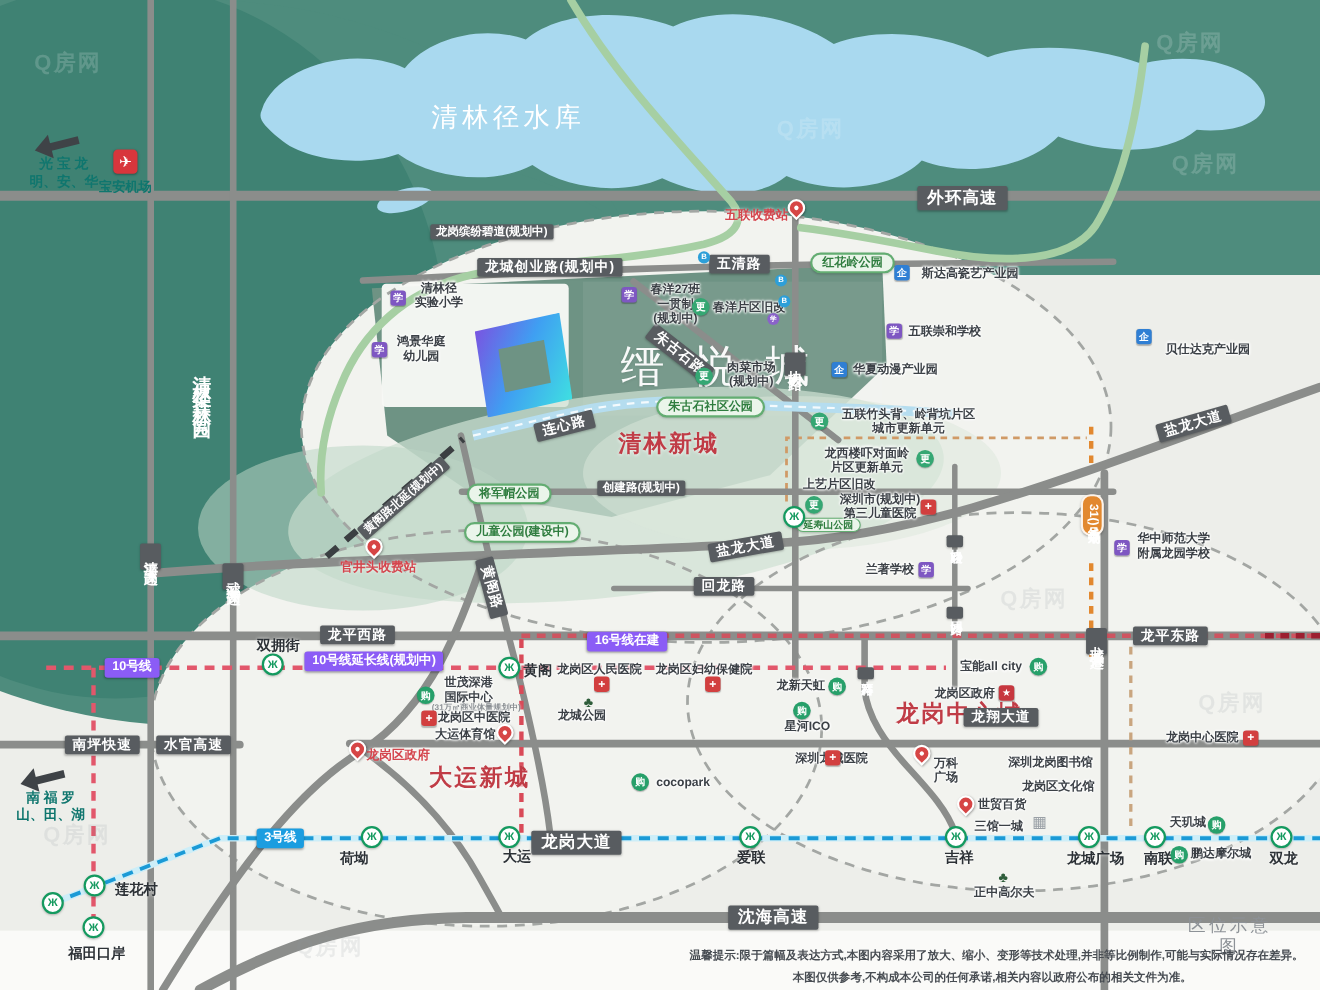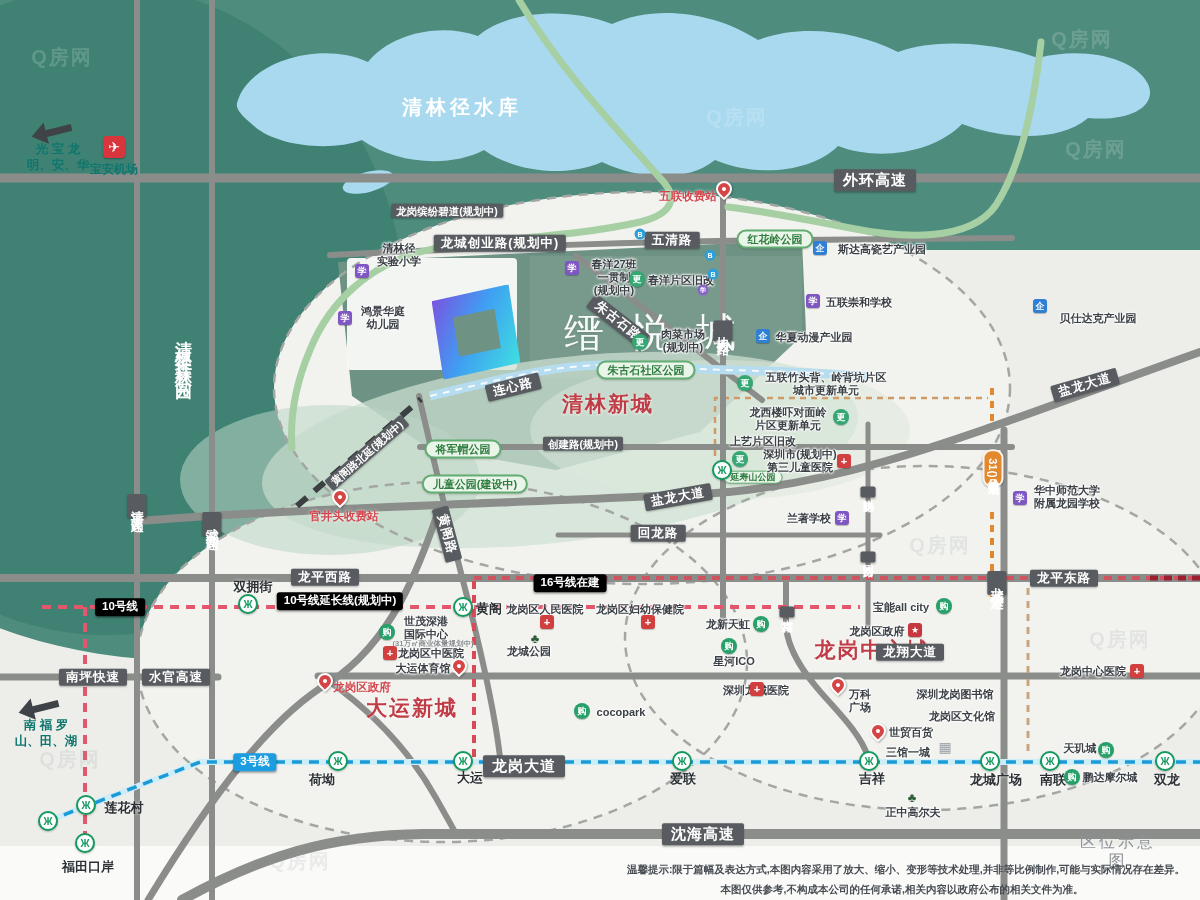--- a/index.html
+++ b/index.html
@@ -8,36 +8,36 @@
   #base{position:absolute;left:0;top:0;}
   #labels{position:absolute;left:0;top:0;width:1200px;height:900px;}
   .lbl{position:absolute;white-space:pre-line;text-align:center;line-height:1.18;
        font-family:"Liberation Sans","DejaVu Sans",sans-serif;}
   .poi{font-size:11px;font-weight:bold;color:#3b4046;
        text-shadow:0 1px 2px rgba(255,255,255,.95),0 -1px 2px rgba(255,255,255,.95),1px 0 2px rgba(255,255,255,.95),-1px 0 2px rgba(255,255,255,.95);}
   .tiny{font-size:7.5px;font-weight:bold;color:#8a8f93;text-shadow:0 0 2px #fff;}
   .area{font-size:21px;font-weight:bold;color:#c03c46;letter-spacing:2px;
         text-shadow:0 1px 3px rgba(255,255,255,.85);}
   .red-poi{font-size:11.5px;font-weight:bold;color:#d4454d;text-shadow:0 0 3px rgba(255,255,255,.9);}
-  .water-name{font-size:20px;font-weight:bold;color:#fff;letter-spacing:4px;}
+  .water-name{font-size:24px;font-weight:normal;color:#fff;letter-spacing:4px;}
   .forest-name{writing-mode:vertical-rl;font-size:17px;font-weight:bold;color:#fff;letter-spacing:7px;}
   .station{font-size:13px;font-weight:bold;color:#2c3136;text-shadow:0 0 3px rgba(255,255,255,.9);}
   .dir{font-size:12.5px;font-weight:bold;color:#0f766e;line-height:1.3;}
   .dir.sm{font-size:12px;}
   .legend{font-size:16px;color:#8d9297;letter-spacing:3px;}
   .disc{font-size:10.5px;font-weight:bold;color:#474c52;white-space:nowrap;}
   .pill{background:#585c60;color:#fff;font-size:15px;font-weight:bold;padding:2px 9px;
         border-radius:2px;letter-spacing:1px;box-shadow:0 1px 2px rgba(0,0,0,.25);white-space:nowrap;}
   .pill.sm{font-size:12.5px;padding:1px 7px;}
   .pill.xs{font-size:10.5px;padding:1px 5px;letter-spacing:0;}
   .pill.v{writing-mode:vertical-rl;padding:6px 2px;font-size:13px;letter-spacing:3px;white-space:pre;}
   .pill.v.xs{font-size:11px;letter-spacing:1px;padding:4px 1px;}
   .mpill{color:#fff;font-size:11.5px;font-weight:bold;padding:2px 7px;border-radius:3px;
          box-shadow:0 1px 2px rgba(0,0,0,.3);white-space:nowrap;}
-  .mpill.red{background:#000000;}
+  .mpill.red{background:#8b5cf6;}
   .mpill.blue{background:#1b9de0;}
   .mpill.orange{background:#e2882f;}
   .mpill.v{writing-mode:vertical-rl;padding:7px 2px;border-radius:9px;border:2px solid rgba(255,255,255,.9);font-size:11px;}
   .gpill{background:#eaf5ea;color:#2f7d3f;border:2px solid #63ad72;border-radius:13px;
          font-size:11px;font-weight:bold;padding:1px 9px;box-shadow:0 1px 2px rgba(0,0,0,.18);white-space:nowrap;}
   .gpill.xs{font-size:9px;padding:0 6px;border-width:1.5px;}
   .wm{font-size:20px;font-weight:bold;color:#ffffff;opacity:.17;letter-spacing:2px;}
   .wm2{font-size:20px;font-weight:bold;color:#8e979c;opacity:.15;letter-spacing:2px;}
   .ic{position:absolute;display:flex;align-items:center;justify-content:center;
       font-family:"Liberation Sans","DejaVu Sans",sans-serif;}
@@ -157,21 +157,21 @@
   <div id="logo">
     <div id="logo-mark">
       <div class="face"></div>
       <div class="hole"></div>
     </div>
     <div id="logo-name">缙悦城</div>
   </div>
 
   <div id="labels">
       <div class="lbl area" style="left: 608px; top: 404px; transform: translate(-50%, -50%);">清林新城</div>
-      <div class="lbl area" style="left: 412px; top: 708px; transform: translate(-50%, -50%);">大运新城</div>
+      <div class="lbl area" style="left: 436px; top: 708px; transform: translate(-50%, -50%);">大运新城</div>
       <div class="lbl area" style="left: 872px; top: 650px; transform: translate(-50%, -50%);">龙岗中心城</div>
       <div class="lbl water-name" style="left: 462px; top: 108px; transform: translate(-50%, -50%);">清林径水库</div>
       <div class="lbl forest-name" style="left: 183px; top: 352px; transform: translate(-50%, -50%);">清林径森林公园</div>
       <div class="lbl pill" style="left: 875px; top: 180px; transform: translate(-50%, -50%);">外环高速</div>
       <div class="lbl pill sm" style="left: 672px; top: 240px; transform: translate(-50%, -50%);">五清路</div>
       <div class="lbl pill sm" style="left: 500px; top: 243px; transform: translate(-50%, -50%);">龙城创业路(规划中)</div>
       <div class="lbl pill xs" style="left: 447px; top: 211px; transform: translate(-50%, -50%);">龙岗缤纷碧道(规划中)</div>
       <div class="lbl pill xs" style="left: 583px; top: 444px; transform: translate(-50%, -50%);">创建路(规划中)</div>
       <div class="lbl pill sm" style="left: 678px; top: 497px; transform: translate(-50%, -50%) rotate(-10deg);">盐龙大道</div>
       <div class="lbl pill sm" style="left: 1085px; top: 385px; transform: translate(-50%, -50%) rotate(-16deg);">盐龙大道</div>
@@ -215,21 +215,21 @@
       <div class="lbl red-poi" style="left: 362px; top: 688px; transform: translate(-50%, -50%);">龙岗区政府</div>
       <div class="lbl gpill" style="left: 775px; top: 239px; transform: translate(-50%, -50%);">红花岭公园</div>
       <div class="lbl gpill" style="left: 646px; top: 370px; transform: translate(-50%, -50%);">朱古石社区公园</div>
       <div class="lbl gpill" style="left: 463px; top: 449px; transform: translate(-50%, -50%);">将军帽公园</div>
       <div class="lbl gpill" style="left: 475px; top: 484px; transform: translate(-50%, -50%);">儿童公园(建设中)</div>
       <div class="lbl gpill xs" style="left: 753px; top: 477px; transform: translate(-50%, -50%);">延寿山公园</div>
       <div class="lbl poi" style="left: 882px; top: 249px; transform: translate(-50%, -50%);">斯达高瓷艺产业园</div>
       <div class="lbl poi" style="left: 1098px; top: 307px; transform: translate(-50%, -50%); margin-top: 11px;">贝仕达克产业园</div>
       <div class="lbl poi" style="left: 859px; top: 302px; transform: translate(-50%, -50%);">五联崇和学校</div>
       <div class="lbl poi" style="left: 814px; top: 337px; transform: translate(-50%, -50%);">华夏动漫产业园</div>
-      <div class="lbl poi" style="left: 399px; top: 255px; transform: translate(-50%, -50%);">清林径
+      <div class="lbl poi" style="left: 399px; top: 269px; transform: translate(-50%, -50%);">清林径
 实验小学</div>
       <div class="lbl poi" style="left: 383px; top: 318px; transform: translate(-50%, -50%);">鸿景华庭
 幼儿园</div>
       <div class="lbl poi" style="left: 614px; top: 277px; transform: translate(-50%, -50%);">春洋27班
 一贯制
 (规划中)</div>
       <div class="lbl poi" style="left: 681px; top: 280px; transform: translate(-50%, -50%);">春洋片区旧改</div>
       <div class="lbl poi" style="left: 683px; top: 341px; transform: translate(-50%, -50%);">肉菜市场
 (规划中)</div>
       <div class="lbl poi" style="left: 826px; top: 384px; transform: translate(-50%, -50%);">五联竹头背、岭背坑片区

